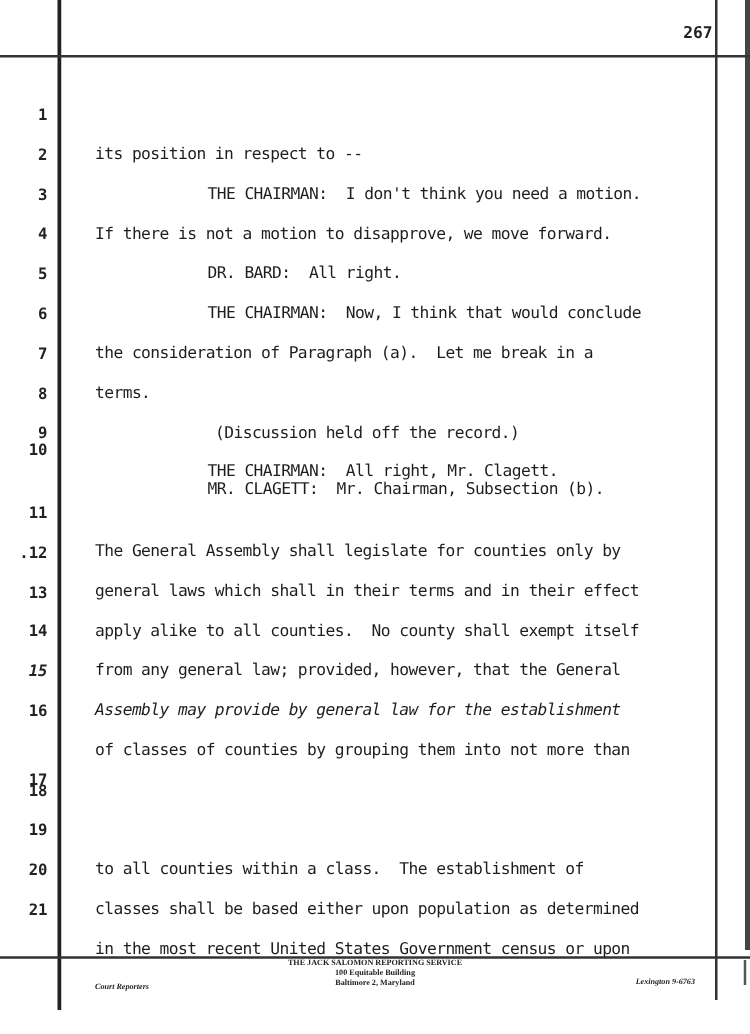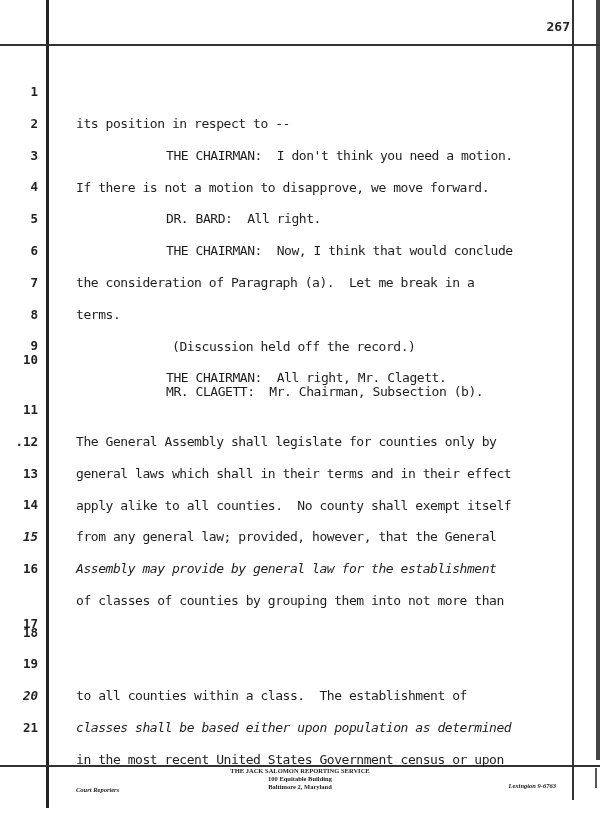--- a/index.html
+++ b/index.html
@@ -126,21 +126,21 @@
       <div class="line" style="top: 616px;">
         <span class="line-num">17</span>
       </div>
       <div class="line" style="top: 624.6px;">
         <span class="line-num">18</span>
       </div>
       <div class="line" style="top: 656.4px;">
         <span class="line-num">19</span>
         <span class="line-text">to all counties within a class.  The establishment of</span>
       </div>
-      <div class="line" style="top: 688.2px; font-style: italic;">
+      <div class="line" style="top: 688.2px;">
         <span class="line-num">20</span>
         <span class="line-text">classes shall be based either upon population as determined</span>
       </div>
       <div class="line" style="top: 720px;">
         <span class="line-num">21</span>
         <span class="line-text">in the most recent United States Government census or upon</span>
       </div>
     </div>
 
   <div class="footer">

